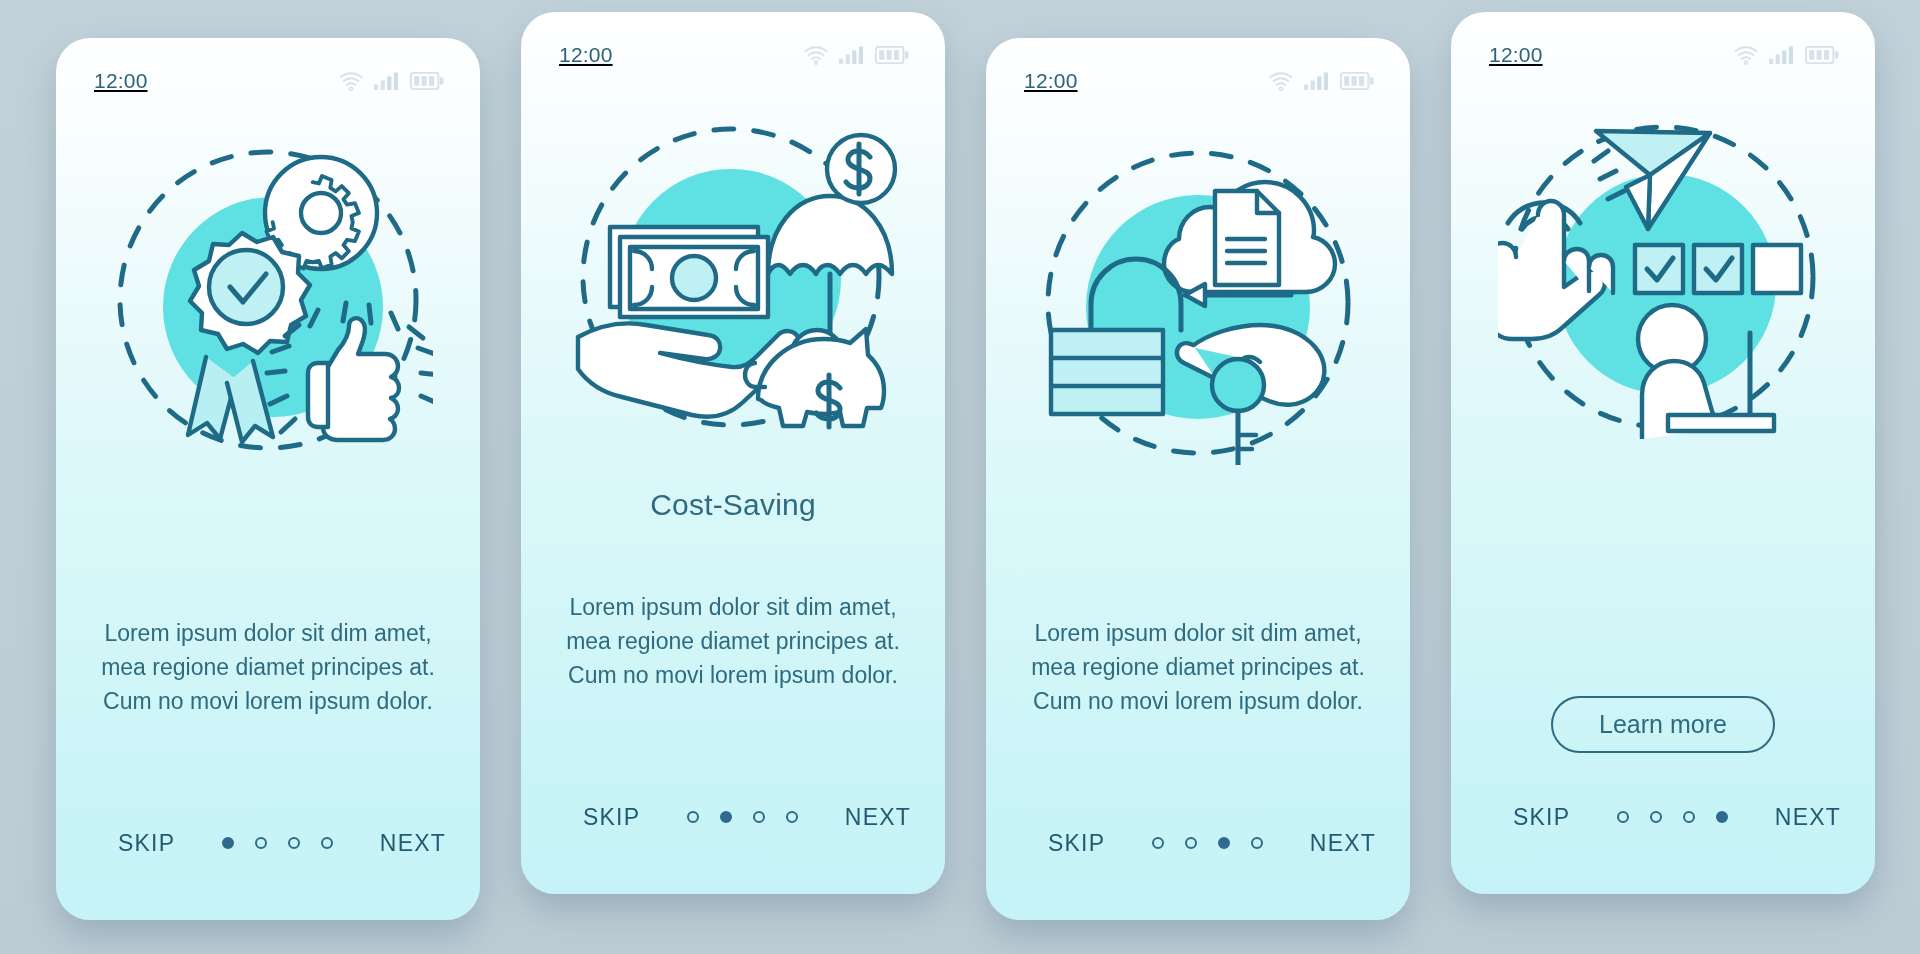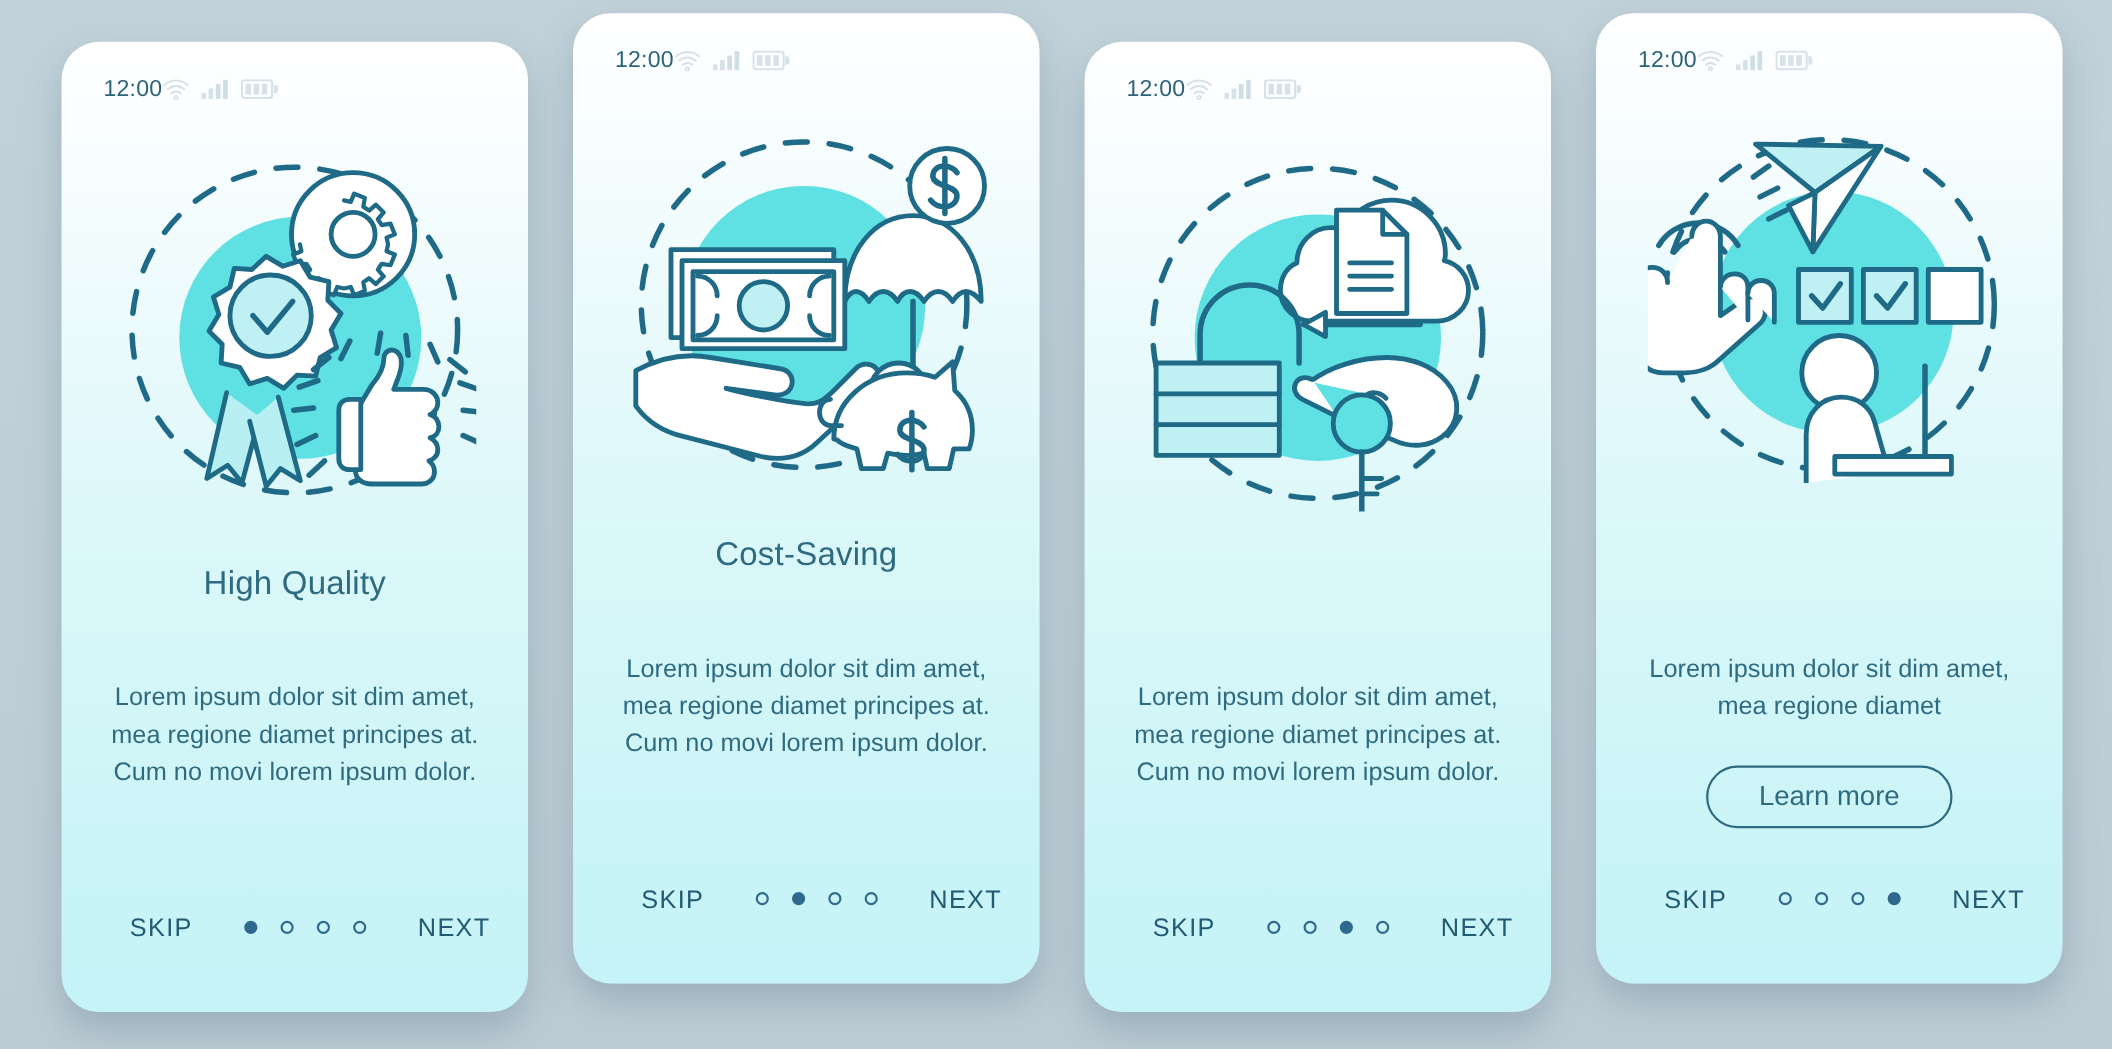--- a/index.html
+++ b/index.html
@@ -37,21 +37,23 @@
   .phone.p3 { left: 986px;  top: 38px; }
   .phone.p4 { left: 1451px; top: 12px; }
 
   
   .statusbar {
     position: absolute;
     top: 26px; left: 0; right: 0;
     height: 34px;
     display: flex;
     align-items: center;
+    justify-content: space-between;
     padding: 0 36px 0 38px;
+    text-decoration: underline;
   }
   .clock {
     font-size: 21px;
     color: #2c6378;
     letter-spacing: .2px;
   }
   .sysicons { display: flex; align-items: center; gap: 11px; }
 
   
   .art-wrap {
@@ -198,21 +200,20 @@
             <path d="M182 236 l-18 2"></path>
               <path d="M318 238 l18 2"></path>
             <path d="M184 261 l-17 8"></path>
               <path d="M318 261 l18 8"></path>
             <path d="M192 284 l-14 13"></path>
           </g>
         </g>
       </svg>
     </div>
 
-    <div class="title">High Quality</div>
     <div class="body">Lorem ipsum dolor sit dim amet, mea regione diamet principes at. Cum no movi lorem ipsum dolor.</div>
 
     <div class="navbar">
       <div class="nav-link">SKIP</div>
       <div class="dots">
         <span class="dot on"></span>
         <span class="dot"></span>
         <span class="dot"></span>
         <span class="dot"></span>
       </div>
@@ -437,21 +438,20 @@
           <circle cx="174" cy="230" r="34" fill="#ffffff"></circle>
 
           <path d="M144 330 v-44 c0 -20 14 -34 32 -34 14 0 26 8 30 22 l8 28 c2 8 8 12 16 12 h36" fill="#ffffff"></path>
 
           <path d="M252 224 v84" stroke-width="5"></path>
           <rect x="170" y="306" width="106" height="16" fill="#ffffff"></rect>
         </g>
       </svg>
     </div>
 
-    <div class="body">Lorem ipsum dolor sit dim amet, mea regione diamet</div>
 
     <div class="learn-wrap">
       <button class="learn-btn">Learn more</button>
     </div>
 
     <div class="navbar">
       <div class="nav-link">SKIP</div>
       <div class="dots">
         <span class="dot"></span>
         <span class="dot"></span>

